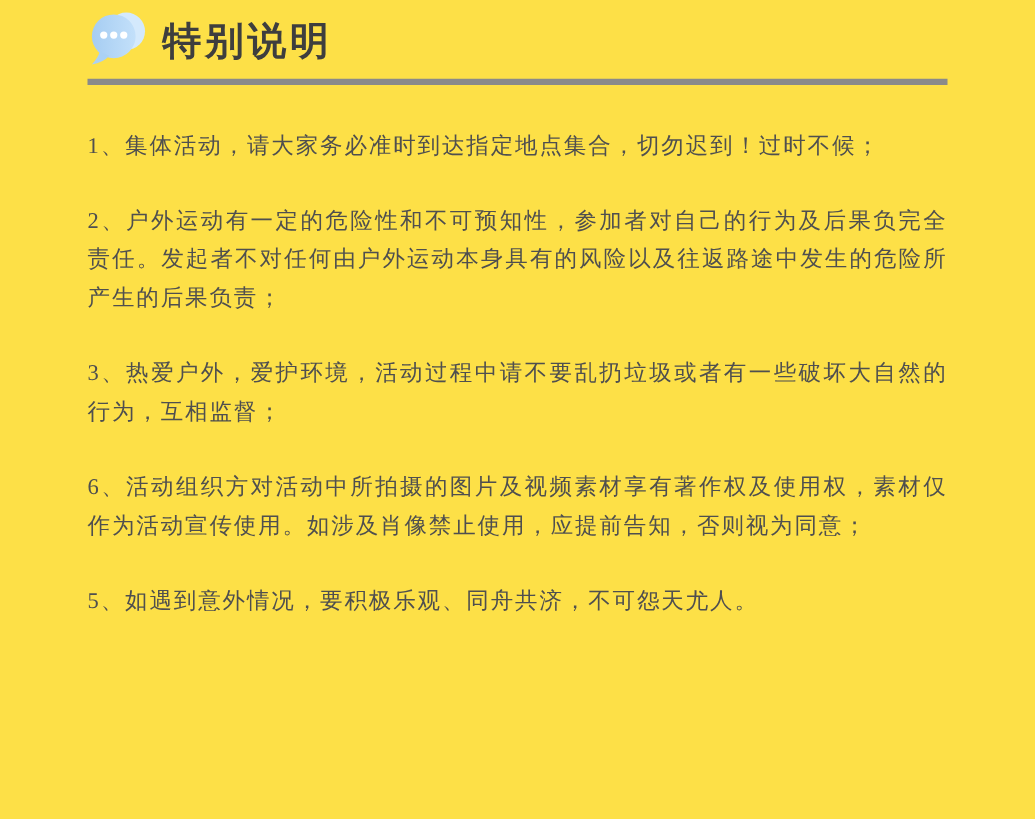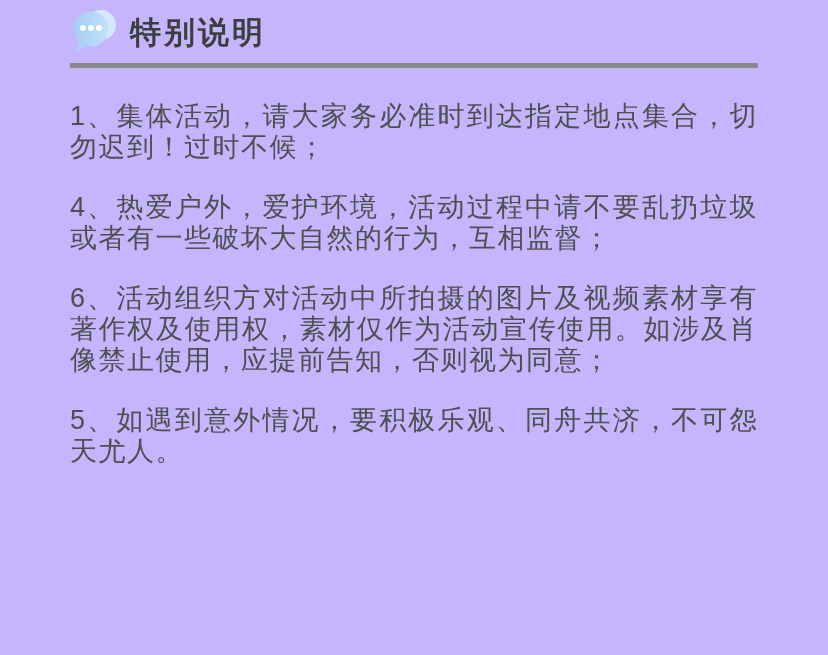--- a/index.html
+++ b/index.html
@@ -1,24 +1,24 @@
 <!DOCTYPE html>
 <html><head>
 <meta charset="utf-8">
 <style>
   html, body { margin: 0; padding: 0; background: #ffffff; }
   .page {
     position: relative;
     width: 828px;
     height: 655px;
     box-sizing: border-box;
-    background: #c4b5fd;
+    background: #fde047;
     padding: 8px 70px 0 70px;
     overflow: hidden;
-    font-family: Liberation Sans, sans-serif;
+    font-family: Liberation Serif, serif;
   }
   .header {
     display: flex;
     align-items: center;
     gap: 10px;
     height: 46px;
   }
   .icon-wrap {
     width: 50px;
     height: 46px;
@@ -38,21 +38,21 @@
   .divider {
     height: 5px;
     background: #8a8a8a;
     margin-top: 9px;
   }
   .content {
     margin-top: 33px;
   }
   .content p {
     margin: 0 0 29px 0;
-    font-size: 27px;
+    font-size: 18px;
     line-height: 31px;
     letter-spacing: 1.5px;
     color: #4f4f4f;
     text-align: justify;
     font-weight: 400;
   }
   .content p:last-child { margin-bottom: 16px; }
 </style>
 </head>
 <body>
@@ -80,18 +80,19 @@
         <circle cx="29" cy="20" r="2.9" fill="#ffffff"></circle>
       </svg>
     </span>
     <span class="title">特别说明</span>
   </div>
 
   <div class="divider"></div>
 
   <div class="content">
     <p>1、集体活动，请大家务必准时到达指定地点集合，切勿迟到！过时不候；</p>
-    <p>4、热爱户外，爱护环境，活动过程中请不要乱扔垃圾或者有一些破坏大自然的行为，互相监督；</p>
+    <p>2、户外运动有一定的危险性和不可预知性，参加者对自己的行为及后果负完全责任。发起者不对任何由户外运动本身具有的风险以及往返路途中发生的危险所产生的后果负责；</p>
+    <p>3、热爱户外，爱护环境，活动过程中请不要乱扔垃圾或者有一些破坏大自然的行为，互相监督；</p>
     <p>6、活动组织方对活动中所拍摄的图片及视频素材享有著作权及使用权，素材仅作为活动宣传使用。如涉及肖像禁止使用，应提前告知，否则视为同意；</p>
     <p>5、如遇到意外情况，要积极乐观、同舟共济，不可怨天尤人。</p>
   </div>
 
 </div>
 
 </body></html>

